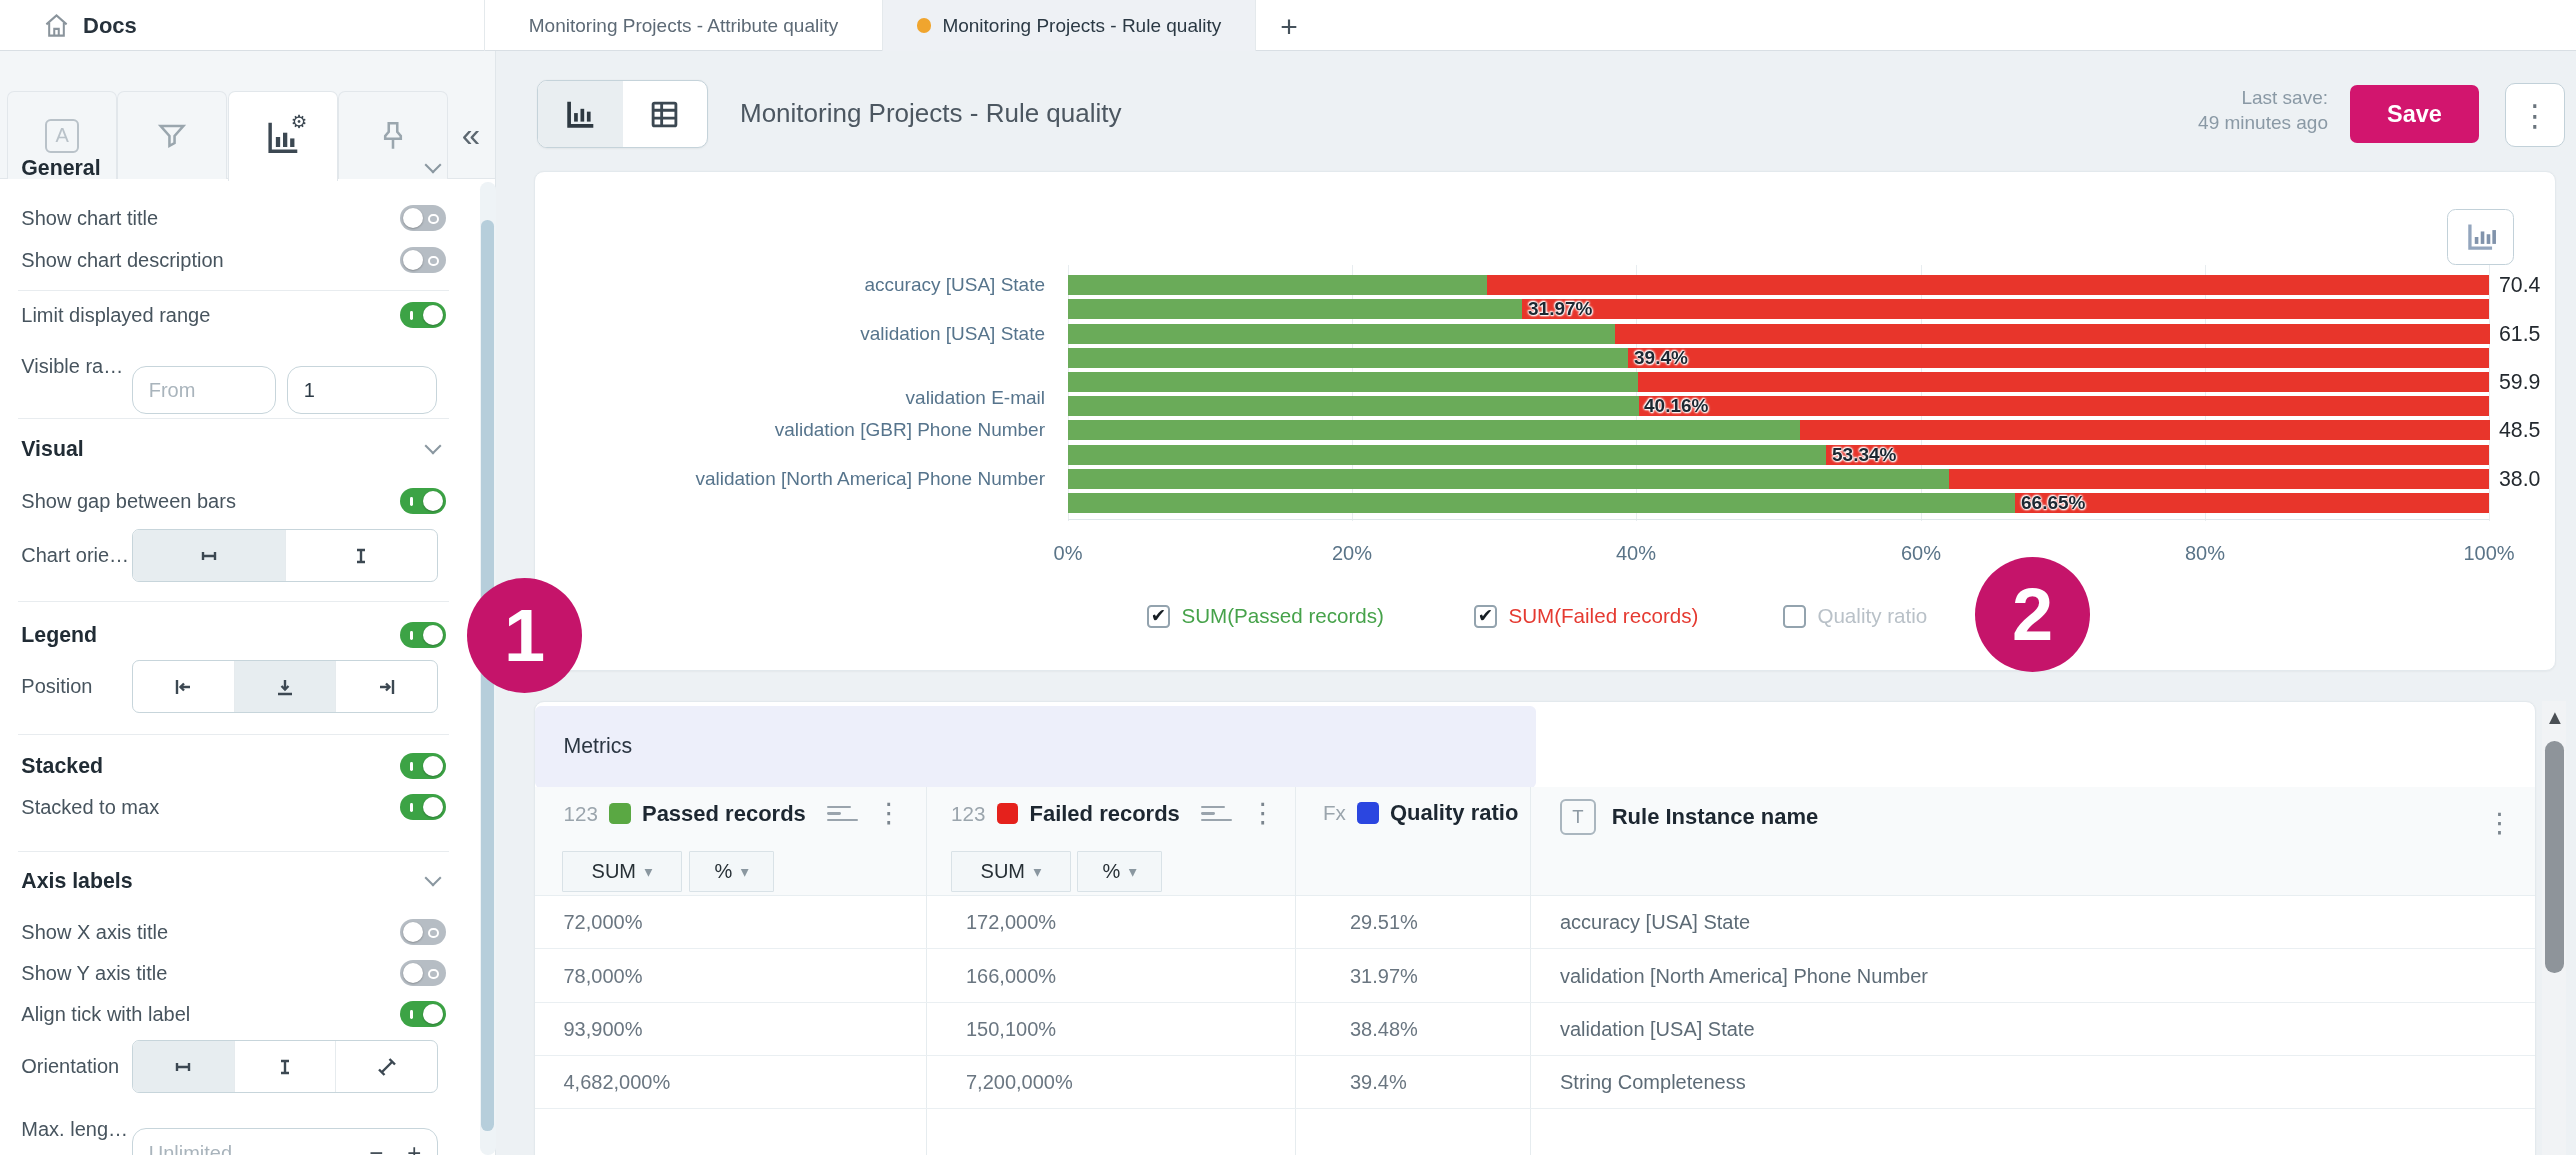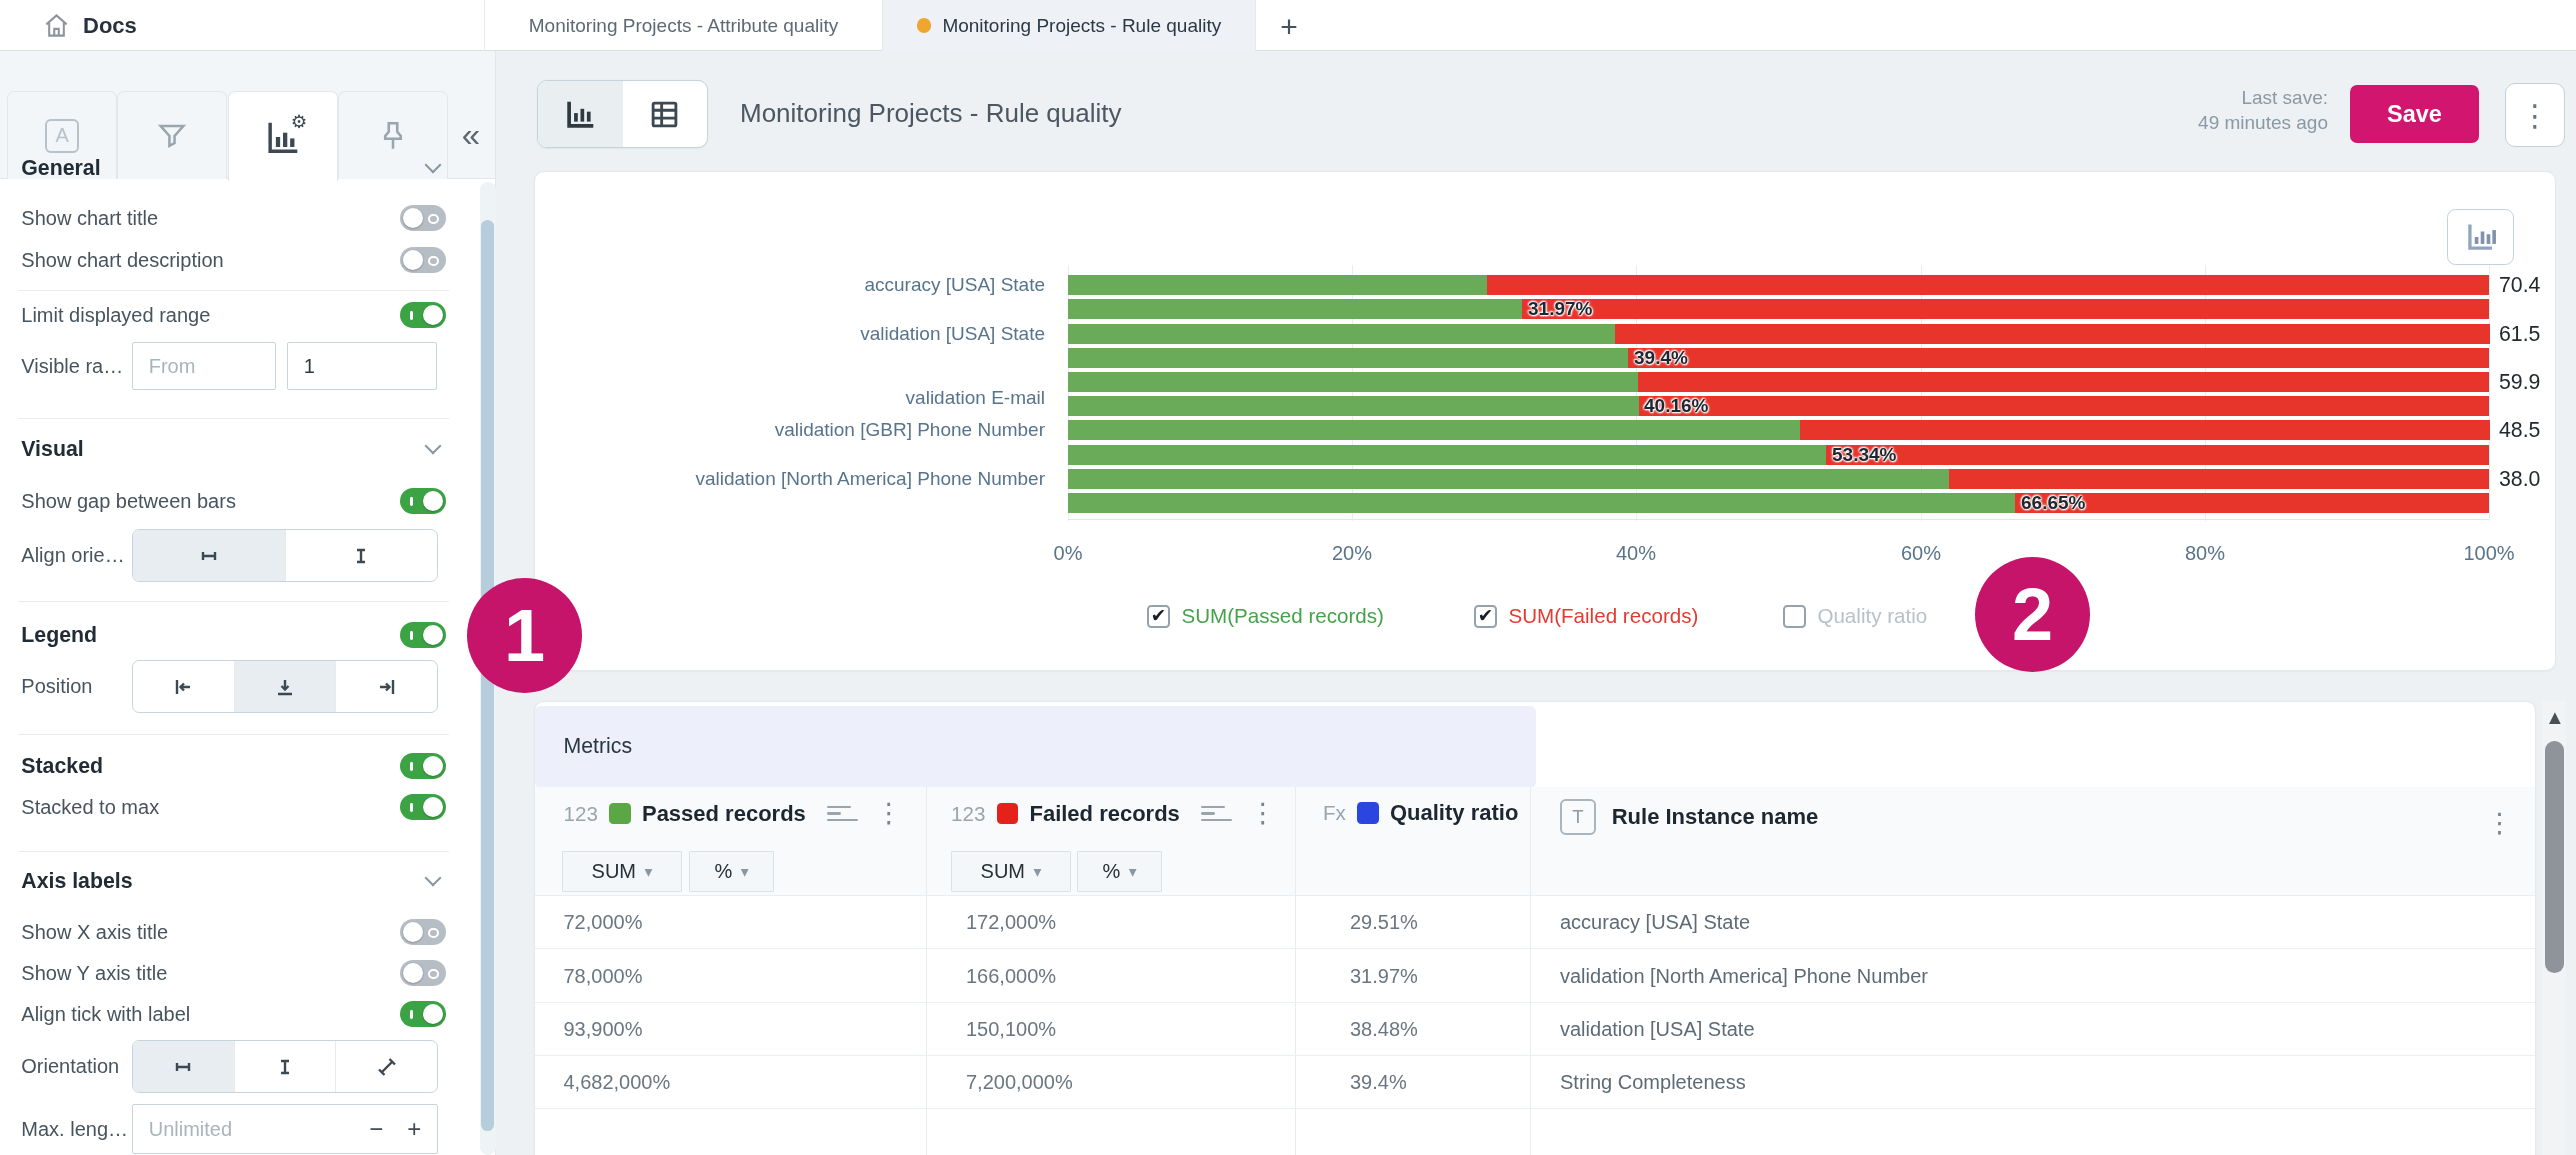--- a/index.html
+++ b/index.html
@@ -34,22 +34,22 @@
   .toggle::after{content:"";position:absolute;width:20px;height:20px;border-radius:50%;background:#fff;top:2.8px;left:2.8px;
                  box-shadow:0 0.7px 2.1px rgba(0,0,0,.3);}
   .toggle::before{content:"";position:absolute;right:7.8px;top:8.5px;width:6.4px;height:6.4px;border:2.1px solid #fff;border-radius:50%;}
   .toggle.on{background:#3ca345;}
   .toggle.on::after{left:23px;}
   .toggle.on::before{left:10px;right:auto;top:8.5px;width:2.8px;height:9.3px;background:#fff;border:none;border-radius:1.4px;}
   .seg{position:absolute;left:132px;width:306px;display:flex;border:1.4px solid #c7d5db;border-radius:7.1px;background:#fff;overflow:hidden;}
   .seg .cell{flex:1;display:flex;align-items:center;justify-content:center;border-left:1.4px solid #e6ebee;}
   .seg .cell:first-child{border-left:none;}
   .seg .cell.sel{background:#e7edf0;}
-  .sinput{border:1.4px solid #c7d5db;border-radius:2px;background:#fff;display:flex;align-items:center;
-          font-size:20px;color:#2c3a46;padding:0 15.7px;}
+  .sinput{border:1.4px solid #c7d5db;border-radius:14px;background:#fff;display:flex;align-items:center;
+          font-size:20px;color:#2c3a46;padding:0 15.7px;margin-top:24px;}
   .placeholder{color:#a9b4bc;}
   .side-scroll-track{position:absolute;left:480px;top:131px;width:15.7px;height:973px;background:#eef3f6;border-radius:7.8px;}
   .side-scroll-thumb{position:absolute;left:481px;top:169px;width:13px;height:911px;background:#b6cedb;border-radius:6.4px;}
   
   .viewtoggle{position:absolute;left:537px;top:80px;width:171px;height:68px;border:1.4px solid #c5d3da;border-radius:10px;
               background:#fff;display:flex;overflow:hidden;box-shadow:0 0.7px 2.1px rgba(0,0,0,.05);}
   .viewtoggle .vcell{flex:1;display:flex;align-items:center;justify-content:center;}
   .viewtoggle .vcell.sel{background:#e9eef1;}
   .page-title{position:absolute;left:740px;top:98px;font-size:26px;font-weight:500;color:#4c5761;}
   .lastsave{position:absolute;left:2099px;top:85px;width:229px;text-align:right;font-size:19px;color:#8a99a5;line-height:25px;}
@@ -193,21 +193,21 @@
 
     <div class="srow" style="top:375px;">
       <span class="shead">Visual</span>
       <span class="chev"></span>
     </div>
     <div class="srow" style="top:427px;">
       <span class="slabel">Show gap between bars</span>
       <span class="toggle on"></span>
     </div>
     <div class="srow" style="top:478px;height:53px;">
-      <span class="slabel">Align orie…</span>
+      <span class="slabel">Chart orie…</span>
     </div>
     <div class="seg" style="top:478px;height:53px;">
       <span class="cell sel">
         <svg width="24" height="24" viewBox="0 0 24 24" fill="none" stroke="#3c4852" stroke-width="2.4">
             <path d="M6 8v8M18 8v8M6 12h12"></path>
           </svg>
       </span>
       <span class="cell">
         <svg width="24" height="24" viewBox="0 0 24 24" fill="none" stroke="#3c4852" stroke-width="2.4">
             <path d="M8 6h8M8 18h8M12 6v12"></path>

